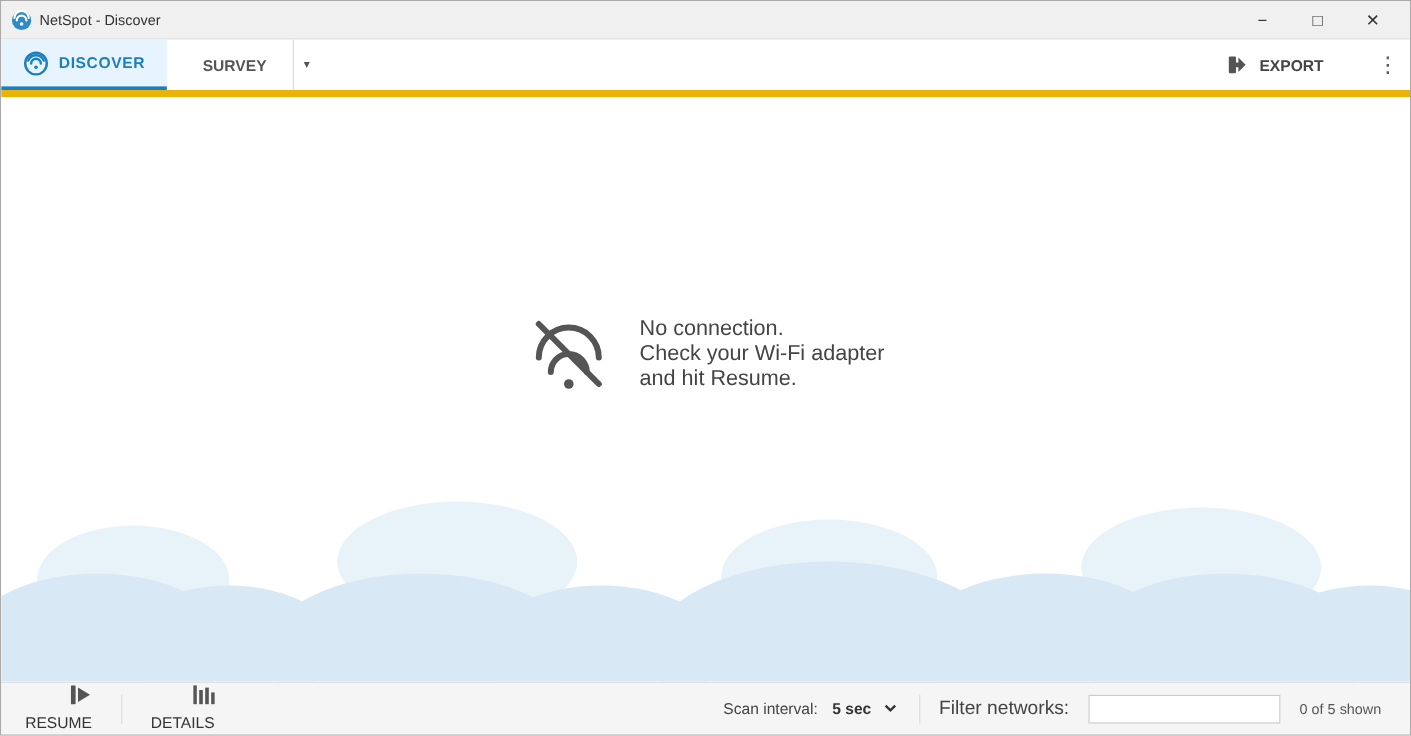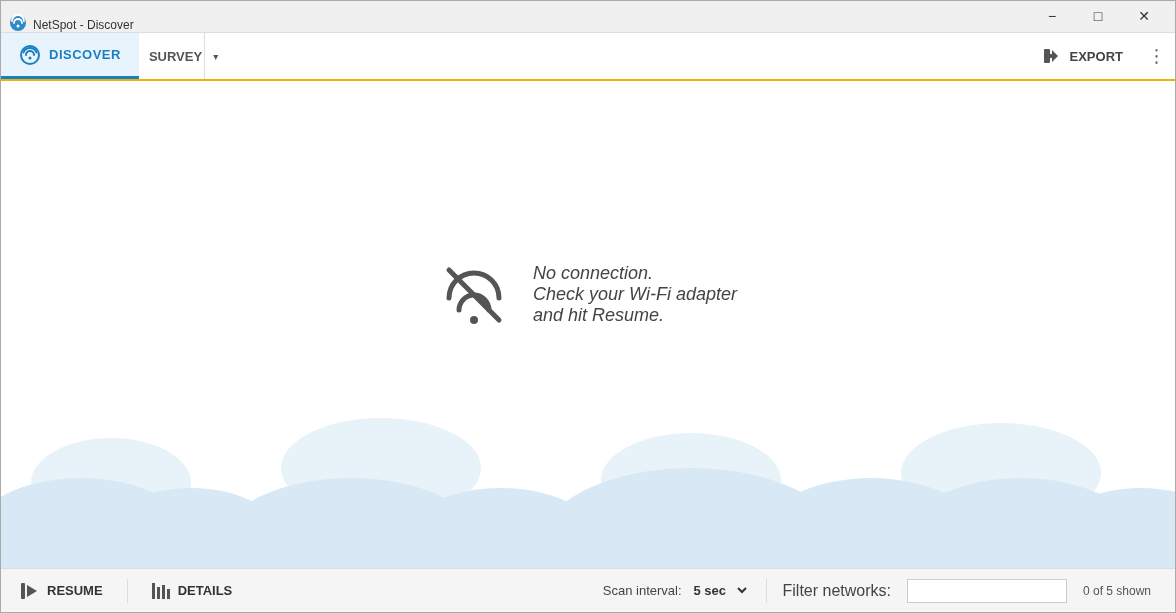--- a/index.html
+++ b/index.html
@@ -13,21 +13,21 @@
       flex-direction: column;
       border: 1px solid #aaa;
       user-select: none;
     }
 
     
     .titlebar {
       height: 32px;
       background: #f0f0f0;
       display: flex;
-      align-items: flex-end;
+      align-items: center;
       padding: 0 8px;
       border-bottom: 1px solid #ddd;
       flex-shrink: 0;
     }
     .titlebar-icon {
       width: 18px;
       height: 18px;
       margin-right: 6px;
       flex-shrink: 0;
     }
@@ -53,22 +53,23 @@
       border: none;
       outline: none;
     }
 
     
     .toolbar {
       height: 48px;
       background: #fff;
       display: flex;
       align-items: center;
-      border-bottom: 2px solid #eab308;
-      flex-shrink: 0;
+      border-bottom: 6px solid #eab308;
+      flex-shrink: 0;
+      gap: 20px;
     }
     .toolbar-tab {
       height: 100%;
       display: flex;
       align-items: center;
       padding: 0 18px;
       gap: 8px;
       cursor: pointer;
       font-size: 13px;
       font-weight: 600;
@@ -140,21 +141,20 @@
 
     
     .main-content {
       flex: 1;
       position: relative;
       background: #fff;
       overflow: hidden;
       display: flex;
       align-items: center;
       justify-content: center;
-      font-style: italic;
     }
 
     
     .clouds-container {
       position: absolute;
       bottom: 0;
       left: 0;
       right: 0;
       height: 160px;
       overflow: hidden;
@@ -186,27 +186,28 @@
       background: #f5f5f5;
       border-top: 1px solid #ddd;
       display: flex;
       align-items: center;
       padding: 0 12px;
       gap: 16px;
       flex-shrink: 0;
     }
     .statusbar-btn {
       display: flex;
-      align-items: flex-start;
-      gap: 8px;
-      cursor: pointer;
-      font-size: 13px;
-      font-weight: 700;
+      align-items: flex-end;
+      gap: 8px;
+      cursor: pointer;
+      font-size: 13px;
+      font-weight: 400;
       color: #333;
       padding: 4px 8px;
+      flex-direction: column;
     }
     .statusbar-divider {
       width: 1px;
       height: 24px;
       background: #ddd;
     }
     .statusbar-spacer { flex: 1; }
     .scan-interval {
       display: flex;
       align-items: center;

